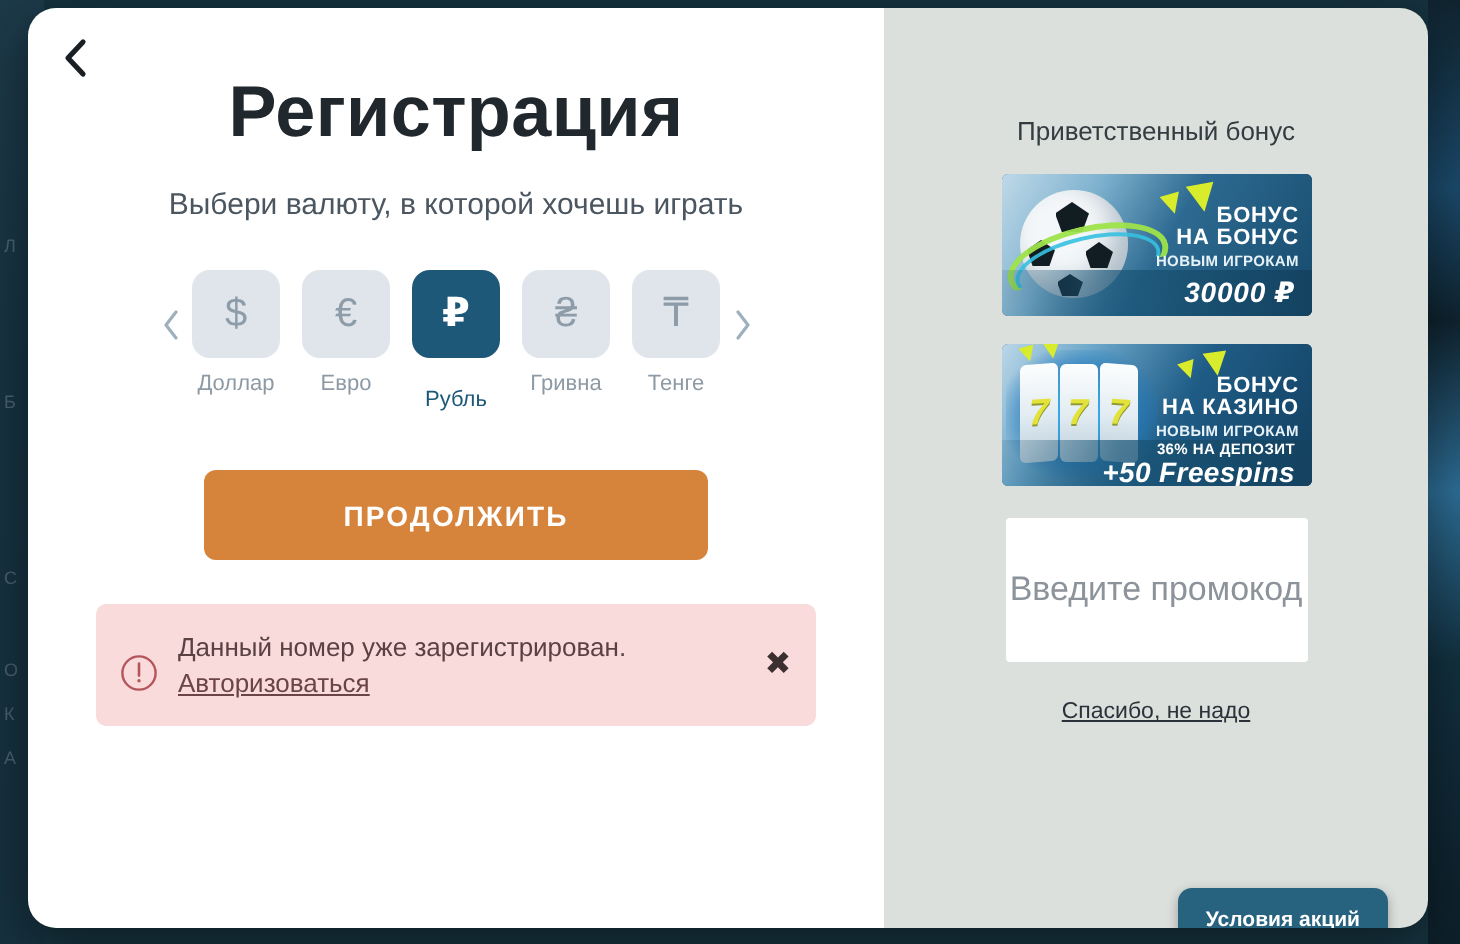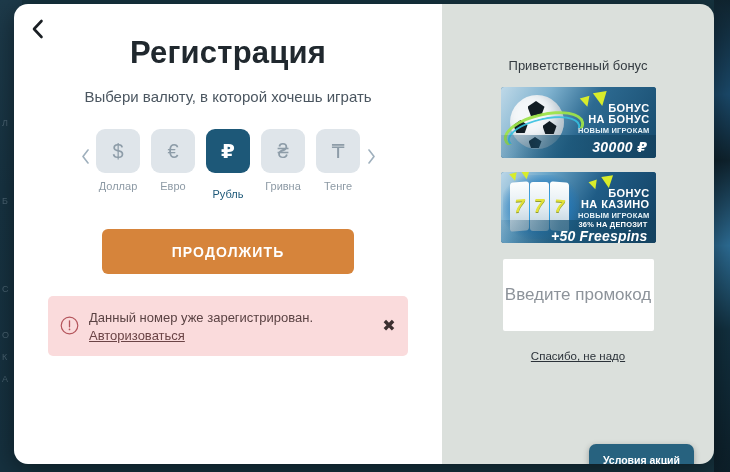--- a/index.html
+++ b/index.html
@@ -39,21 +39,21 @@
   }
   .back-btn{
     position:absolute;left:8px;top:10px;width:30px;height:30px;
     display:flex;align-items:center;justify-content:center;
     cursor:pointer;background:none;border:0;padding:0;
   }
   .back-btn svg{display:block;}
 
   .title{
     margin:0;padding:31px 0 0;text-align:center;
-    font-size:31px;font-weight:700;color:#20282e;letter-spacing:.2px;
+    font-size:36px;font-weight:700;color:#20282e;letter-spacing:.2px;
   }
   .subtitle{
     margin:0;padding:17px 0 0;text-align:center;
     font-size:15px;color:#4b5660;font-weight:400;
   }
 
   
   .carousel{
     display:flex;align-items:flex-start;justify-content:center;
     gap:0;margin-top:24px;padding:0 10px;
@@ -82,21 +82,21 @@
   .continue{
     display:block;margin:29px auto 0;width:252px;height:45px;
     background:#d6843b;border:0;border-radius:6px;color:#fff;
     font-size:14px;font-weight:700;letter-spacing:1.1px;cursor:pointer;
     font-family:inherit;
   }
 
   
   .error{
     margin:22px 34px 0 34px;background:#fadbdc;border-radius:5px;
-    display:flex;align-items:center;padding:12px 10px 12px 12px;gap:10px;
+    display:flex;align-items:flex-end;padding:12px 10px 12px 12px;gap:10px;
     position:relative;min-height:30px;
   }
   .err-icon{flex:0 0 19px;margin-top:3px;}
   .err-body{flex:1;padding-top:1px;}
   .err-text{font-size:13px;color:#5a4243;line-height:1.32;}
   .err-link{
     display:inline-block;margin-top:1px;font-size:13px;color:#6b4446;
     text-decoration:underline;cursor:pointer;line-height:1.32;
   }
   .err-close{

